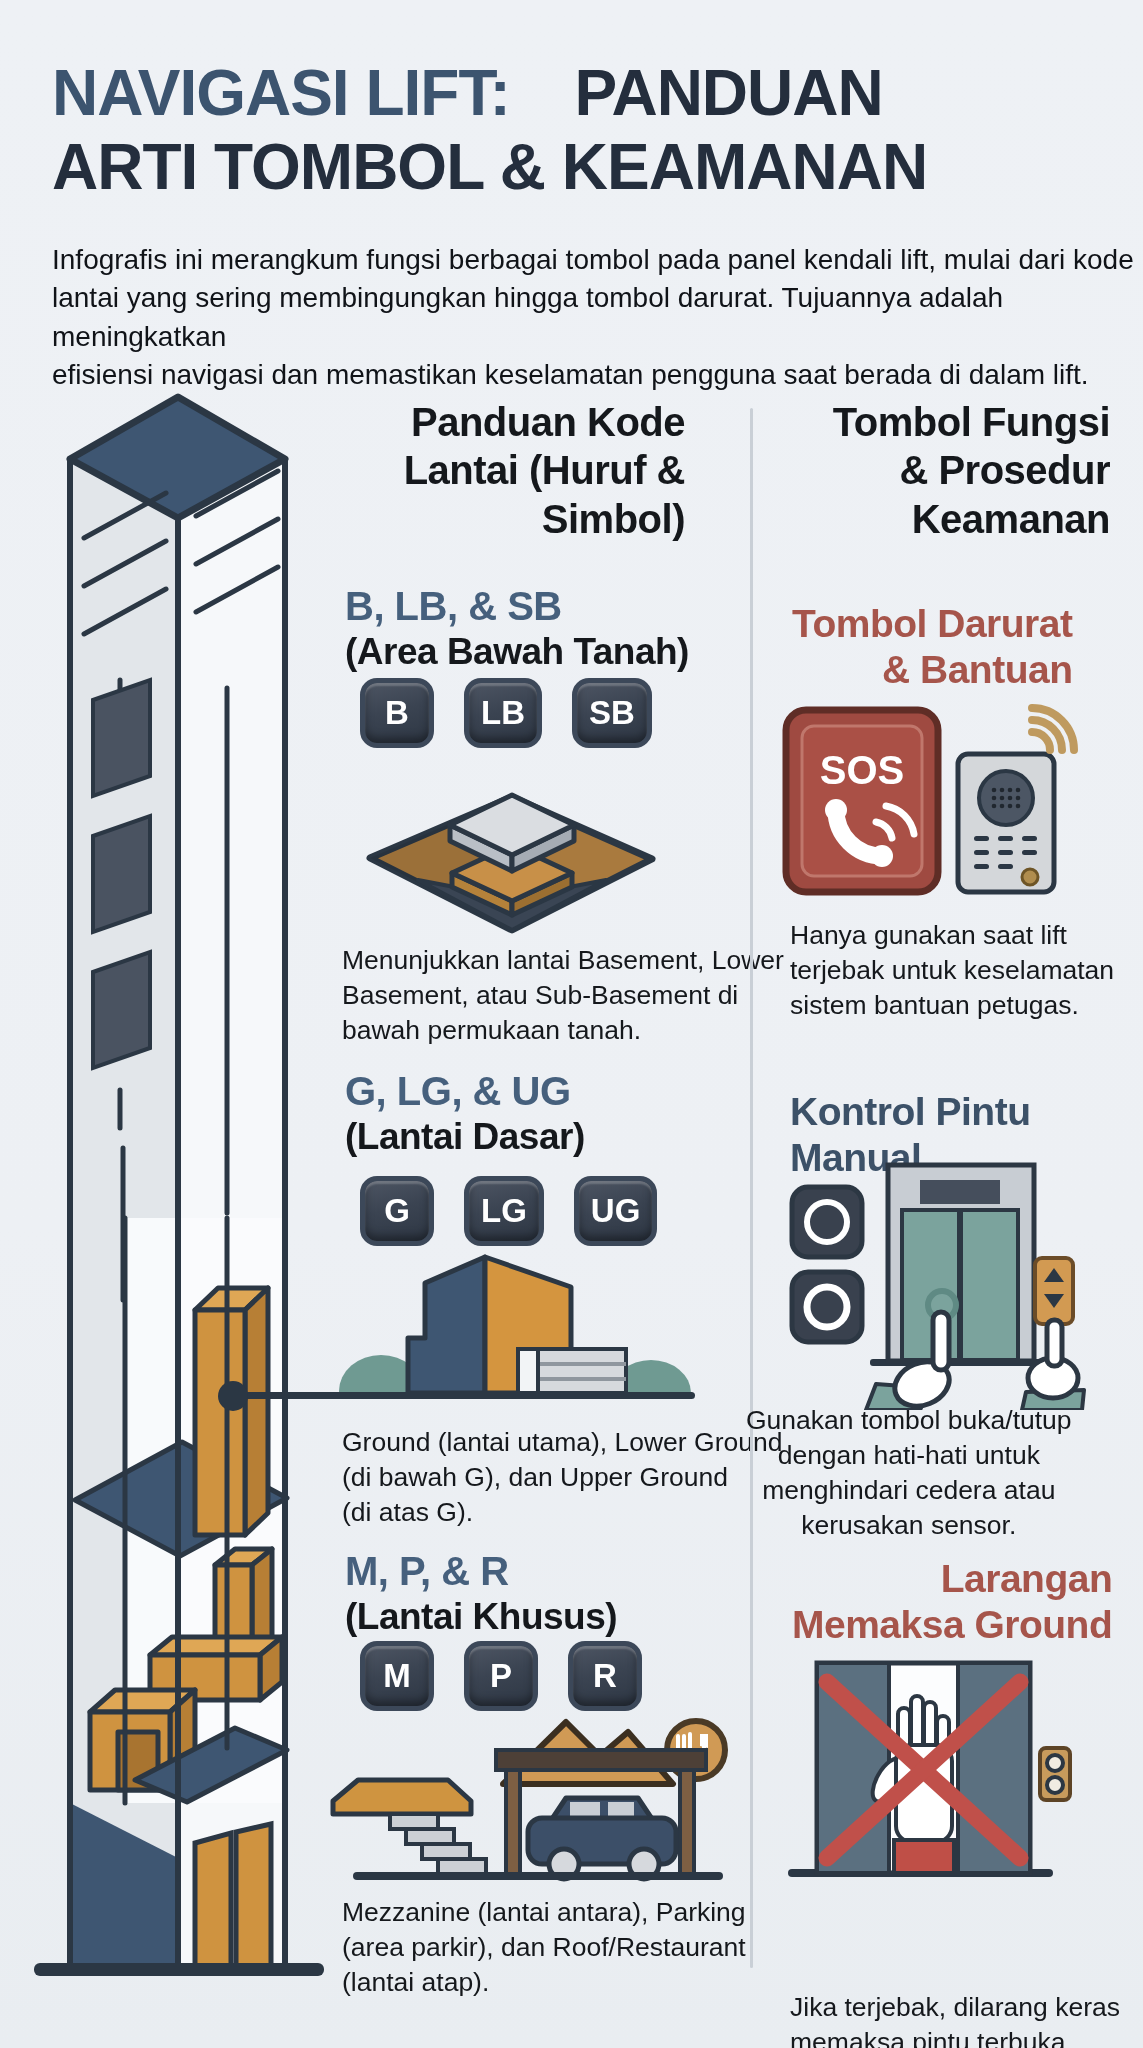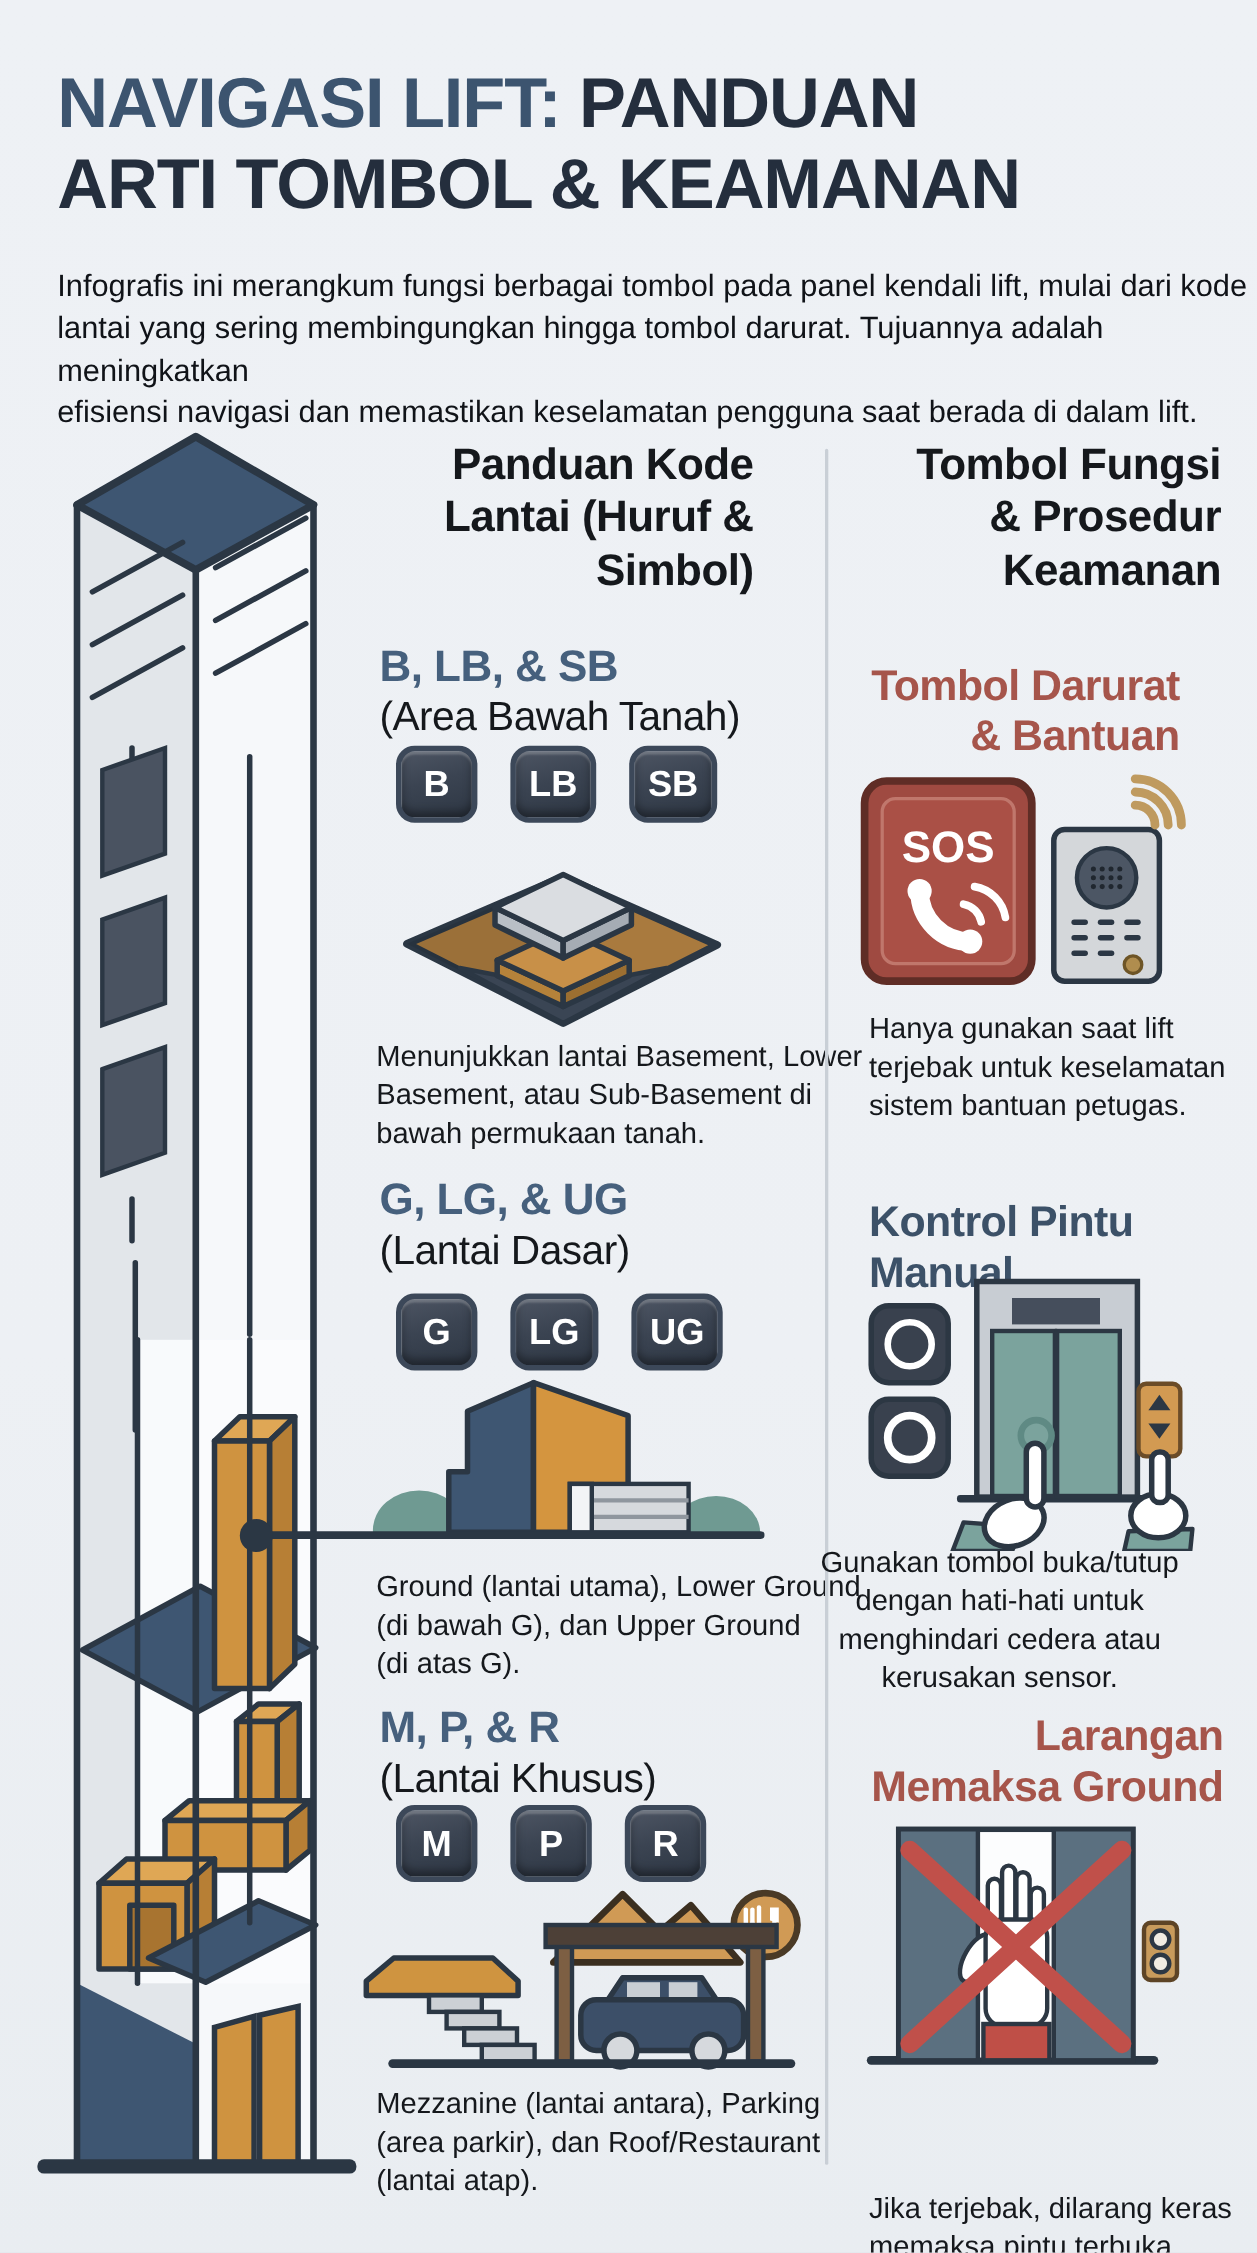--- a/index.html
+++ b/index.html
@@ -6,25 +6,25 @@
   *{box-sizing:border-box;}
   #canvas{
     position:relative;width:1143px;height:2048px;overflow:hidden;
     background:linear-gradient(180deg,#eef1f5 0%,#edf0f4 60%,#e9edf1 100%);
     font-family:"Liberation Sans",sans-serif;color:#15181c;
   }
   .abs{position:absolute;}
   .pre{white-space:pre-line;}
   .title{font-size:64px;font-weight:700;line-height:1.16;letter-spacing:-1px;width:920px;}
   .t-accent{color:#3c546f;}
-  .t-main{color:#242e3d;}
+  .t-main{color:#242e3d;margin-left:48px;}
   .intro{font-size:28px;line-height:1.37;color:#101318;}
   .h-col{font-size:40px;font-weight:700;line-height:1.21;color:#15181c;letter-spacing:-0.5px;text-align:right;}
   .h-code{font-size:40px;font-weight:700;line-height:1.18;color:#46607d;letter-spacing:-0.5px;}
-  .h-sub{font-size:37px;font-weight:400;line-height:1.18;color:#15181c;letter-spacing:-0.5px;}
+  .h-sub{font-size:37px;font-weight:700;line-height:1.18;color:#15181c;letter-spacing:-0.5px;}
   .h-red{font-size:39px;font-weight:700;line-height:1.18;color:#a6554b;letter-spacing:-0.5px;text-align:right;}
   .h-blue{font-size:39px;font-weight:700;line-height:1.18;color:#3c5168;letter-spacing:-0.5px;}
   .desc{font-size:26.5px;line-height:1.32;color:#15181c;}
   .keyrow{display:flex;gap:30px;}
   .key{
     height:70px;min-width:74px;padding:0 12px;border-radius:17px;
     display:flex;align-items:center;justify-content:center;
     color:#fff;font-weight:700;font-size:33px;
     background:linear-gradient(165deg,#4d5563 0%,#3b4452 45%,#2e3744 100%);
     border:5px solid #3c4859;

